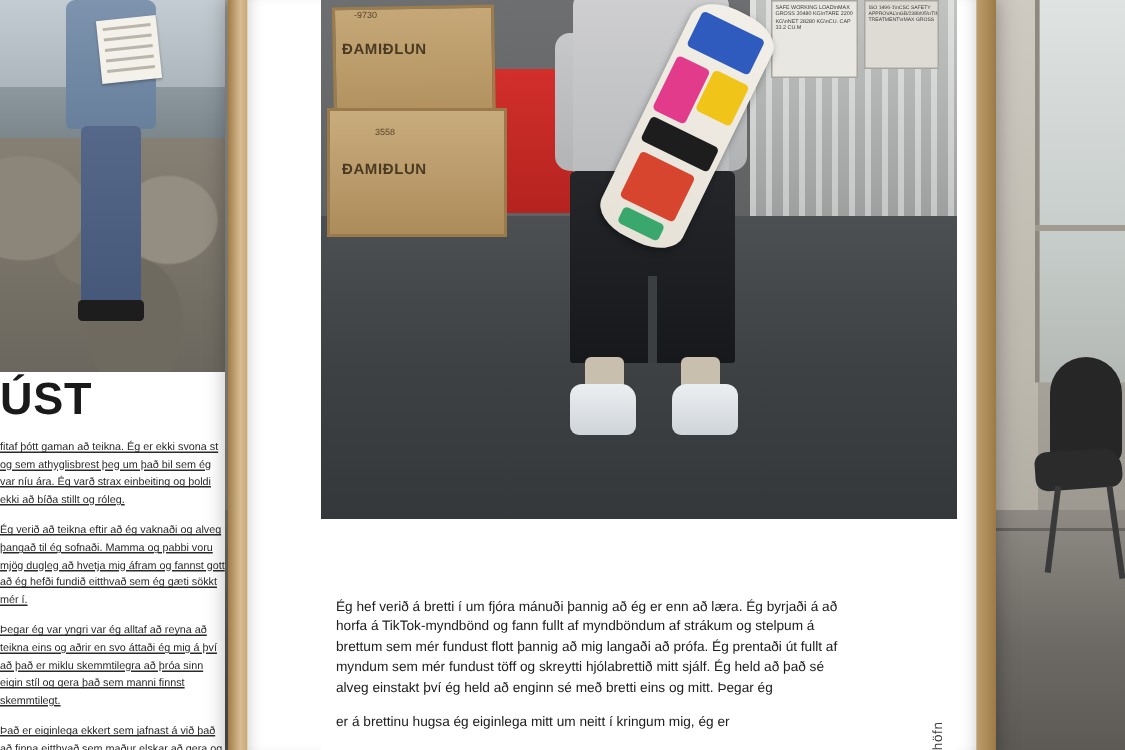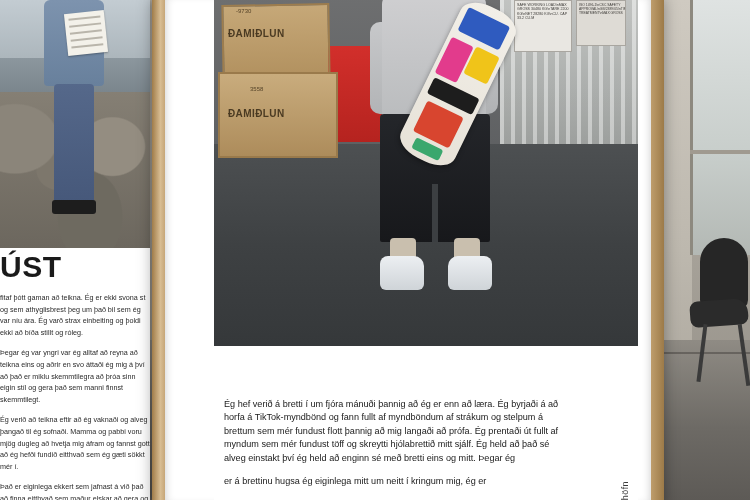--- a/index.html
+++ b/index.html
@@ -139,21 +139,21 @@
     letter-spacing: 0.5px;
     color: #1a1a1a;
   }
   .poster-left .body {
     position: absolute;
     left: 0; top: 292px; width: 150px;
     font-size: 7.2px;
     line-height: 11.6px;
     color: #2a2a2a;
   }
-  .poster-left .body p { margin: 0 0 9px 0; }
+  .poster-left .body p { margin: 0 0 9px 0; text-decoration: underline; }
 
   
   .frame-outer {
     position: absolute;
     left: 152px; top: -6px;
     width: 512px; height: 512px;
     background: linear-gradient(90deg, #c9a878 0%, #dcc197 12%, #cfae82 50%, #b8945f 88%, #a5824f 100%);
     box-shadow: 0 4px 14px rgba(0,0,0,0.35);
   }
   .frame-inner-shadow {
@@ -357,22 +357,22 @@
           <i></i>
           <i></i>
           <i></i>
           <i></i>
           <i></i>
         </div>
     </div>
     <div class="headline">ÚST</div>
     <div class="body">
       <p>fitaf þótt gaman að teikna. Ég er ekki svona st og sem athyglisbrest þeg um það bil sem ég var níu ára. Ég varð strax einbeiting og þoldi ekki að bíða stillt og róleg.</p>
+      <p>Ég verið að teikna eftir að ég vaknaði og alveg þangað til ég sofnaði. Mamma og pabbi voru mjög dugleg að hvetja mig áfram og fannst gott að ég hefði fundið eitthvað sem ég gæti sökkt mér í.</p>
       <p>Þegar ég var yngri var ég alltaf að reyna að teikna eins og aðrir en svo áttaði ég mig á því að það er miklu skemmtilegra að þróa sinn eigin stíl og gera það sem manni finnst skemmtilegt.</p>
-      <p>Ég verið að teikna eftir að ég vaknaði og alveg þangað til ég sofnaði. Mamma og pabbi voru mjög dugleg að hvetja mig áfram og fannst gott að ég hefði fundið eitthvað sem ég gæti sökkt mér í.</p>
       <p>Það er eiginlega ekkert sem jafnast á við það að finna eitthvað sem maður elskar að gera og geta gert það á hverjum degi.</p>
     </div>
   </div>
 
   <div class="frame-outer">
     <div class="frame-left-bar"></div>
     <div class="frame-right-bar"></div>
     <div class="frame-inner-shadow"></div>
 
     <div class="main-photo">

